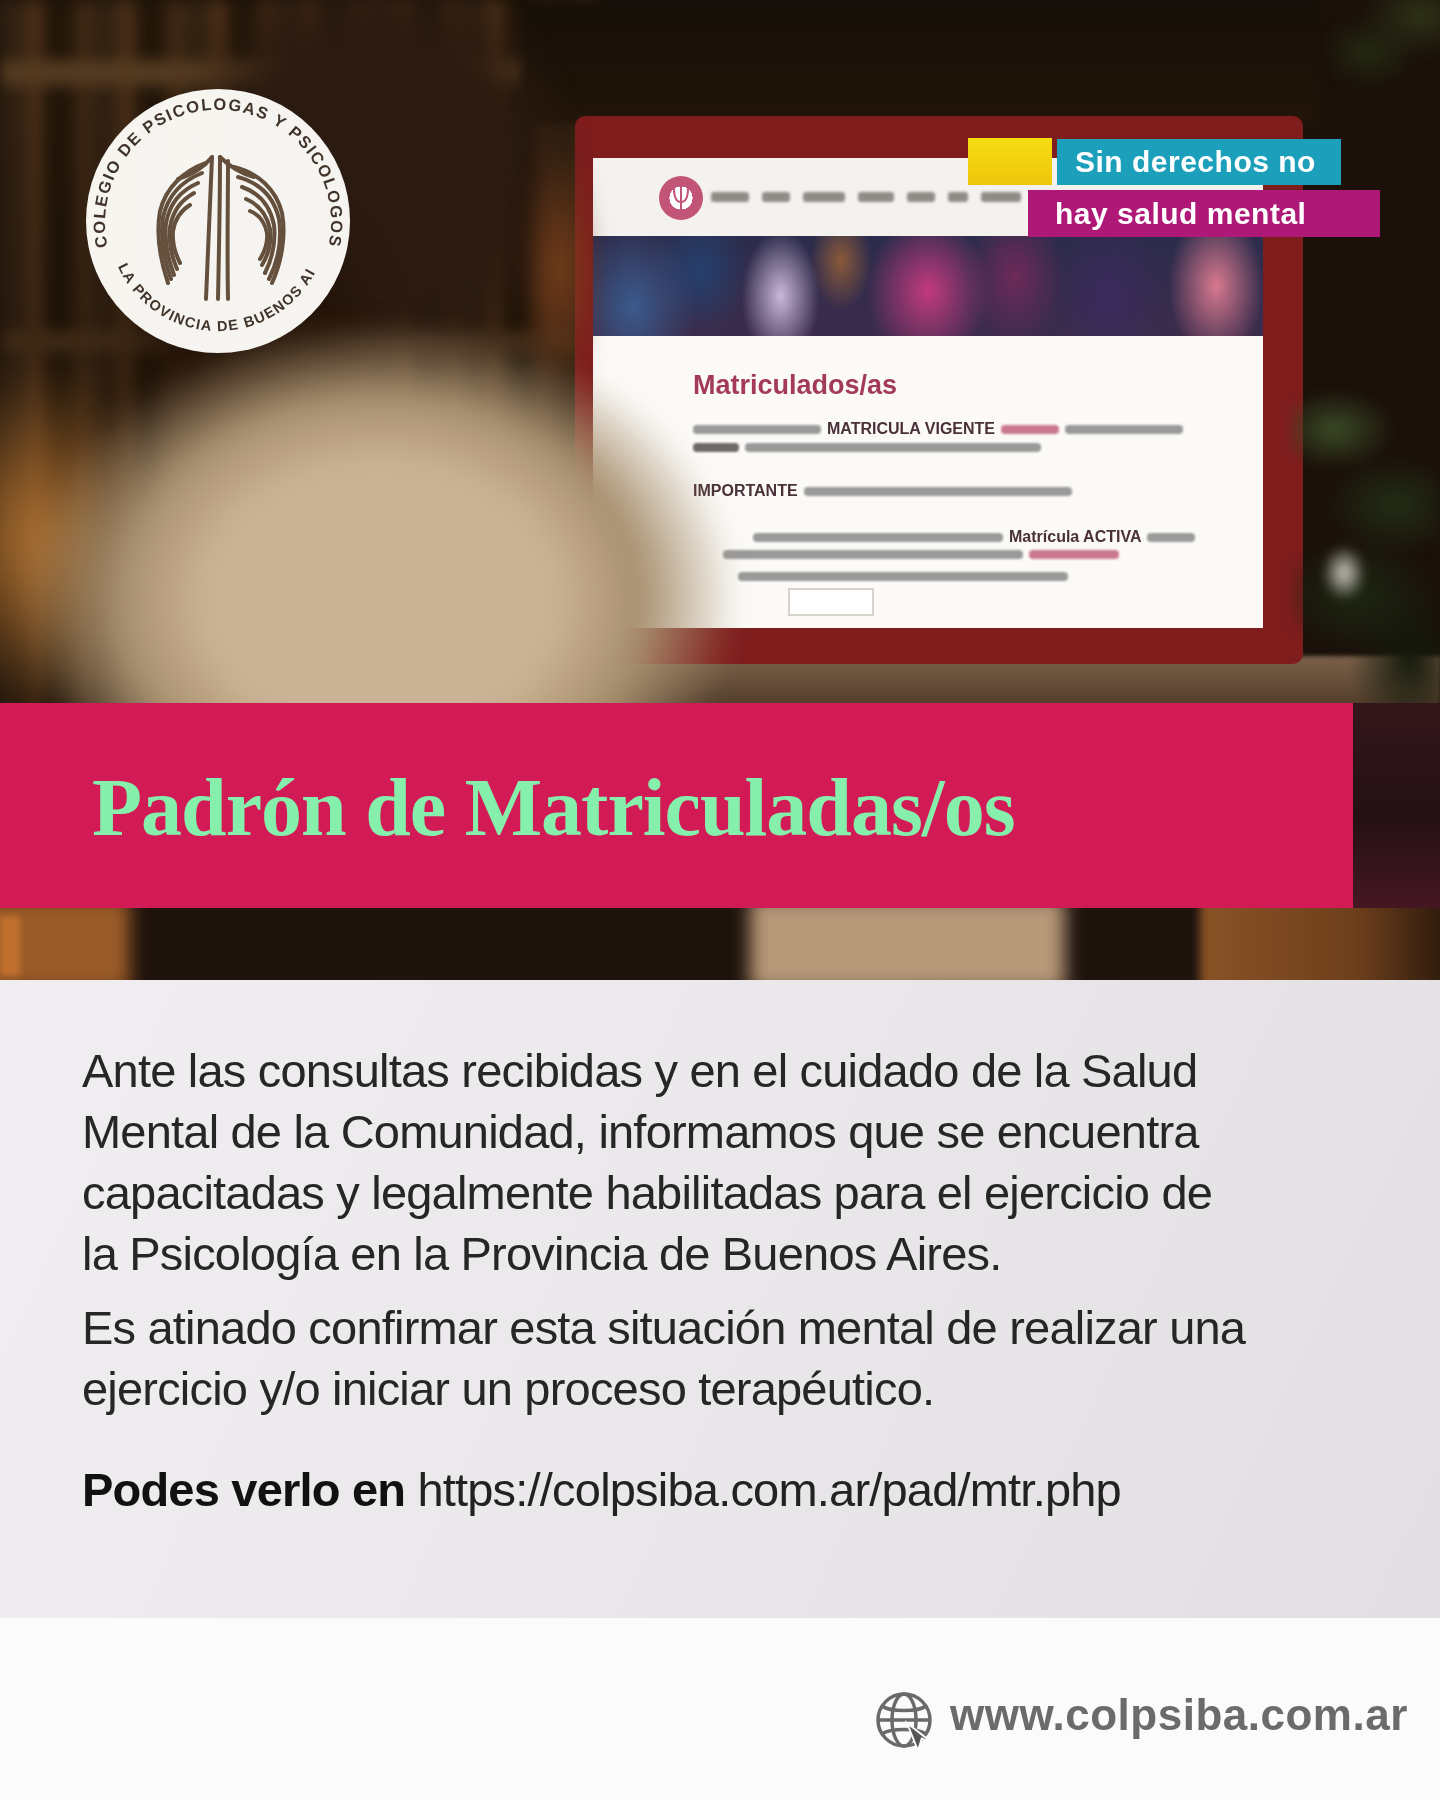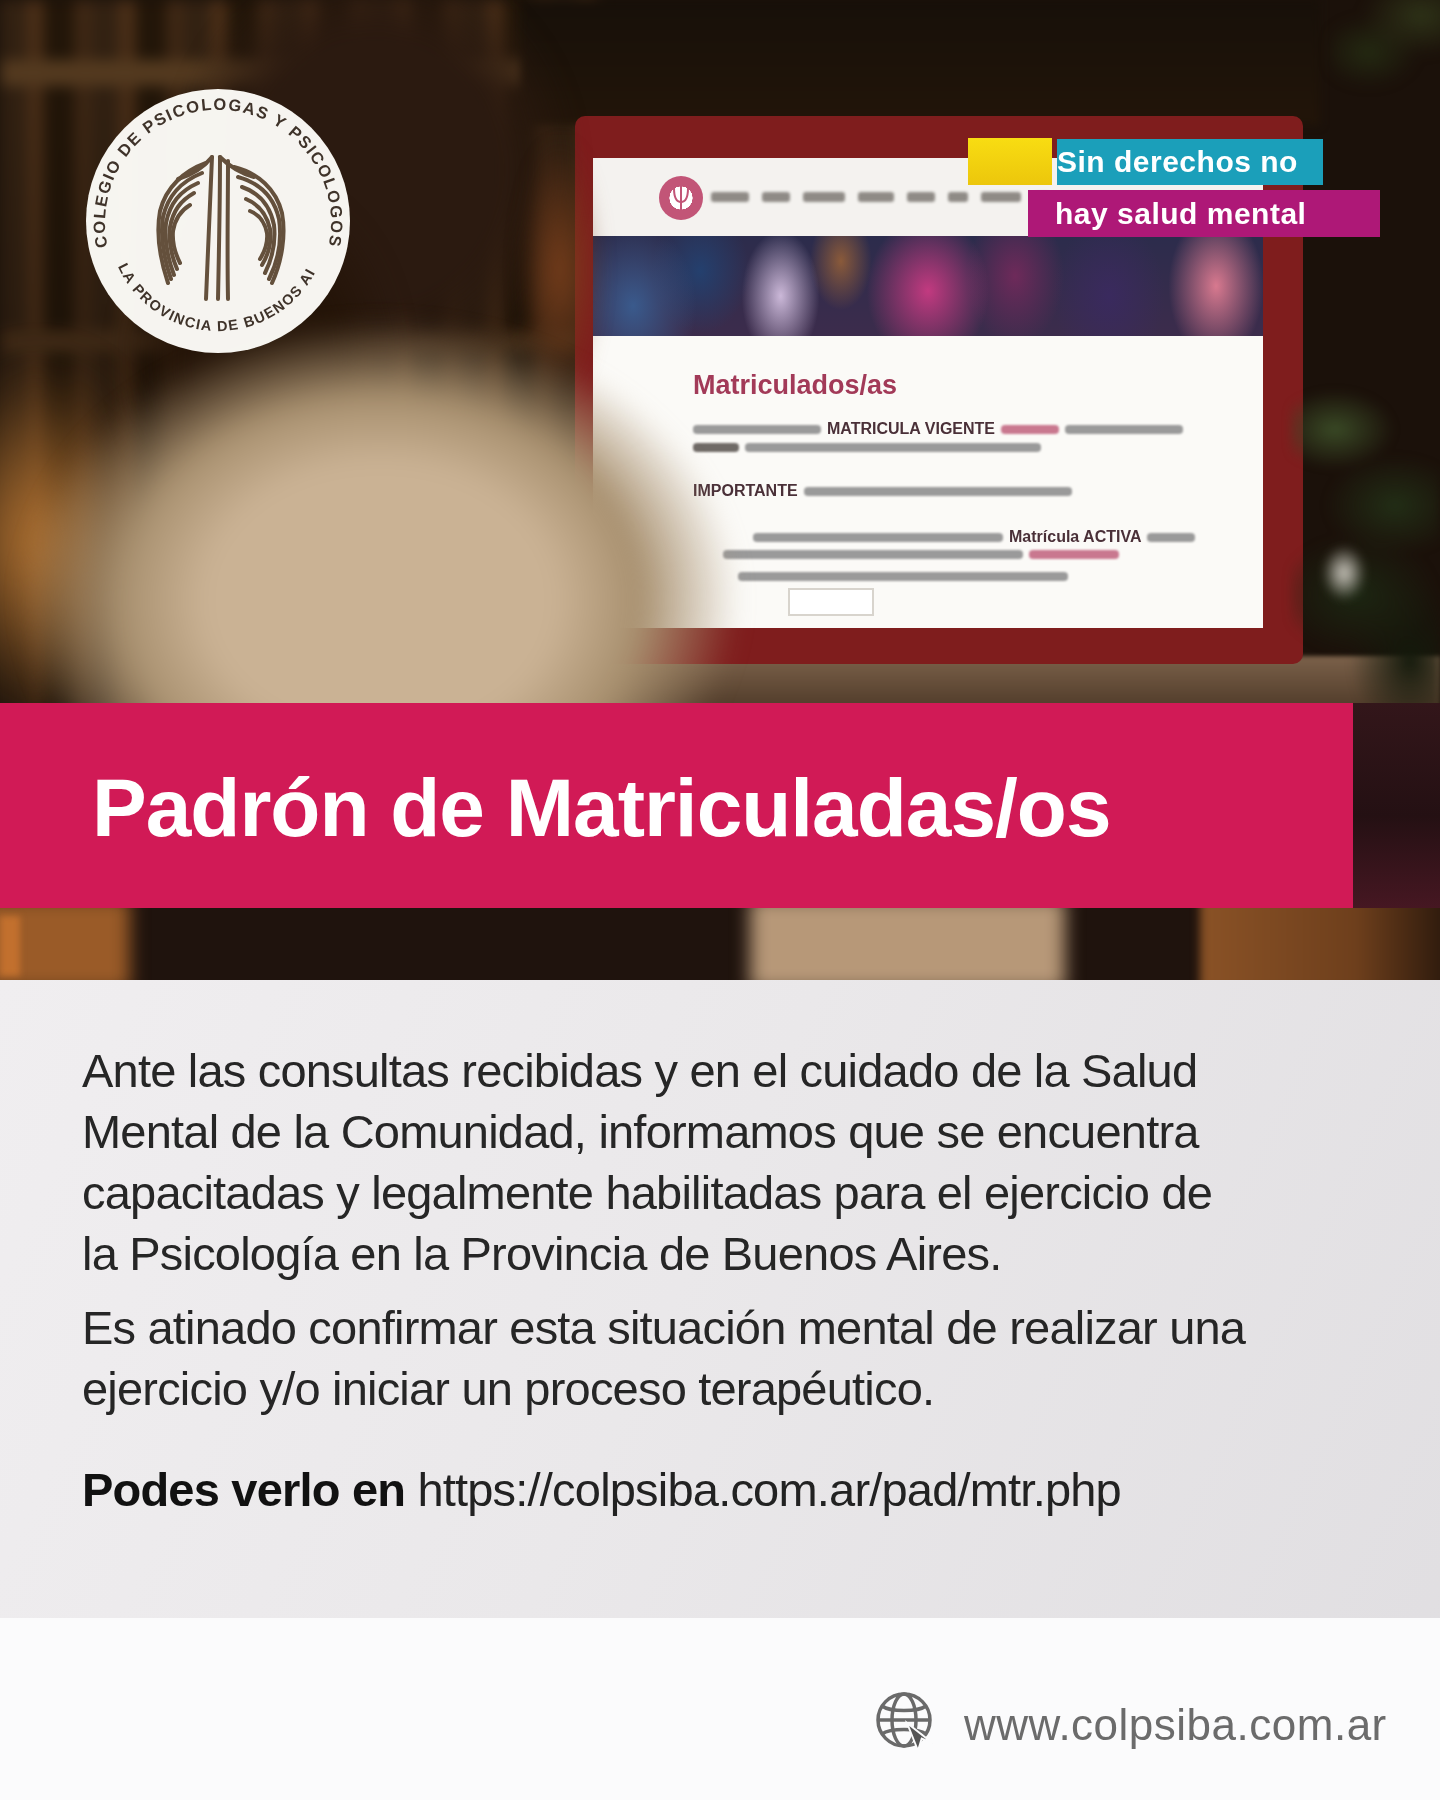--- a/index.html
+++ b/index.html
@@ -69,30 +69,30 @@
                radial-gradient(70px 50px at 70% 38%,#222e16,rgba(34,46,22,0)),
                radial-gradient(80px 60px at 45% 65%,#1c2612,rgba(28,38,18,0)),
                radial-gradient(60px 80px at 80% 85%,#141a0c,rgba(20,26,12,0));filter:blur(4px);}
   .pot{position:absolute;left:1322px;top:545px;width:44px;height:56px;border-radius:50%;
     background:radial-gradient(closest-side,#efeae2,rgba(239,234,226,0));filter:blur(5px);opacity:.85;}
 
   
   .badge{position:absolute;color:#fff;font-weight:bold;font-size:30px;letter-spacing:.5px;
          font-family:"Liberation Sans",sans-serif;}
   .badge-yellow{left:968px;top:138px;width:84px;height:47px;background:linear-gradient(#f8dd12,#ecc60c);}
-  .badge-teal{left:1057px;top:139px;width:266px;height:46px;line-height:46px;background:#1b9fba;}
+  .badge-teal{left:1057px;top:139px;width:266px;height:46px;line-height:46px;padding-left:18px;background:#1b9fba;}
   .badge-magenta{left:1028px;top:190px;width:325px;height:47px;line-height:47px;padding-left:27px;background:#ae1877;}
 
   
   .seal{position:absolute;left:83px;top:86px;width:270px;height:270px;}
 
   
   .banner{position:absolute;left:0;top:703px;width:1353px;height:205px;background:#d11a56;}
-  .banner-title{position:absolute;left:92px;top:64px;color:#ffffff;
-    font-family:Liberation Sans, sans-serif;font-weight:bold;font-size:82px;line-height:1;letter-spacing:-1px;white-space:nowrap;}
+  .banner-title{position:absolute;left:92px;top:64px;color:#86efac;
+    font-family:Liberation Serif, serif;font-weight:bold;font-size:82px;line-height:1;letter-spacing:-1px;white-space:nowrap;}
   .banner-ext{position:absolute;left:1353px;top:703px;width:87px;height:205px;
     background:linear-gradient(180deg,#33161a,#241013 55%,#461722);}
 
   
   .strip{position:absolute;left:0;top:908px;width:1440px;height:72px;background:#1f130d;overflow:hidden;}
   .strip .s-orange{position:absolute;left:-20px;top:-10px;width:150px;height:92px;background:#9a5b28;filter:blur(9px);}
   .strip .s-bright{position:absolute;left:0;top:8px;width:20px;height:60px;background:#c2702e;filter:blur(3px);}
   .strip .s-beige{position:absolute;left:750px;top:-10px;width:315px;height:92px;background:#b79878;filter:blur(9px);}
   .strip .s-wood{position:absolute;left:1200px;top:-10px;width:260px;height:92px;
     background:linear-gradient(90deg,#8a5226,#6e3f1c 60%,#23140a);filter:blur(5px);}
@@ -101,21 +101,21 @@
   .info{position:absolute;left:0;top:980px;width:1440px;height:820px;
     background:linear-gradient(115deg,#f0eef0 0%,#eae8ea 45%,#e0dee1 100%);}
   .info-white{position:absolute;left:0;top:638px;width:1440px;height:182px;background:#fbfbfc;}
   .copy{position:absolute;left:82px;top:60px;width:1290px;color:#262626;
     font-size:47px;letter-spacing:-0.8px;}
   .copy .line{line-height:61px;white-space:nowrap;}
   .para2{margin-top:13px;}
   .cta{margin-top:40px;line-height:61px;white-space:nowrap;}
   .cta .b{font-weight:bold;color:#111;}
   .cta .u{color:#222;}
-  .site-row{position:absolute;left:874px;top:710px;display:flex;align-items:center;gap:26px;}
+  .site-row{position:absolute;left:874px;top:710px;display:flex;gap:12px;font-weight:bold;}
   .site-row .url{color:#6b6b6b;font-size:44px;letter-spacing:.5px;}
 </style>
 </head>
 <body>
 
 <div id="poster">
 
   <div class="photo">
     <div class="bookshelf"></div>
     <div class="left-glow"></div>

